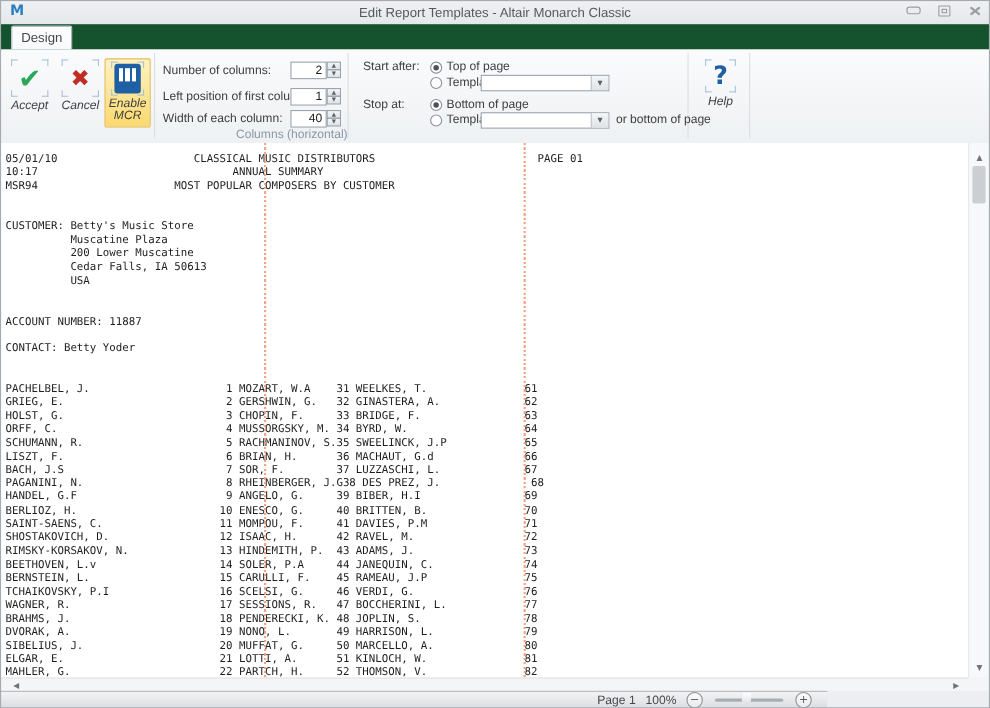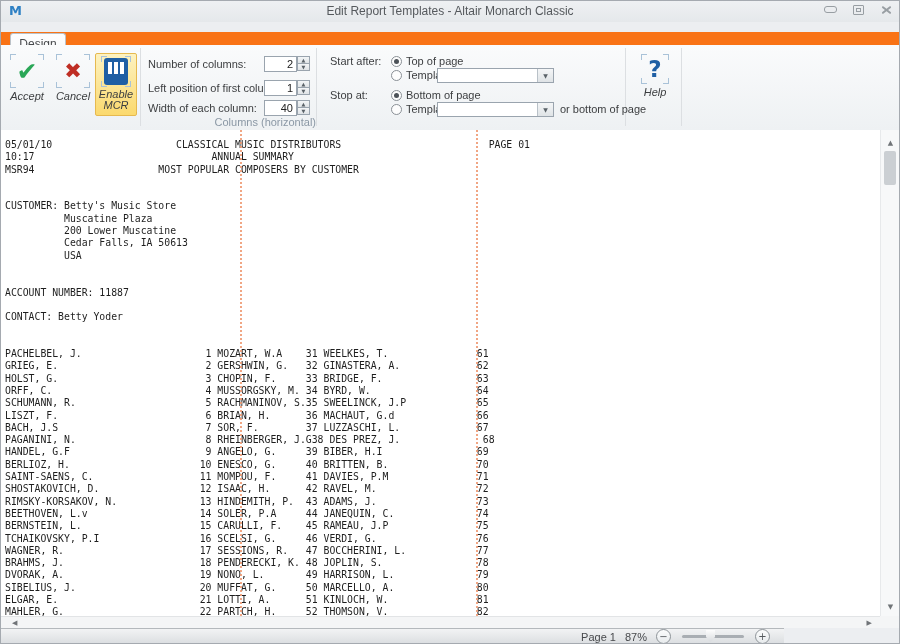--- a/index.html
+++ b/index.html
@@ -16,21 +16,21 @@
   .wbtn{width:15px;height:11px;display:inline-flex;align-items:center;justify-content:center;cursor:default;}
   .ic-min{width:11px;height:5px;border:1px solid #989ea3;border-radius:3px;}
   .ic-res{width:9px;height:8px;border:1px solid #989ea3;border-radius:1px;position:relative;}
   .ic-res::after{content:"";position:absolute;left:2px;top:2px;width:3px;height:2px;border:1px solid #989ea3;}
   .ic-close{width:11px;height:9px;position:relative;}
   .ic-close i{position:absolute;left:0;top:4px;width:11px;height:2px;background:#989ea3;border-radius:1px;}
   .ic-close i:first-child{transform:rotate(38deg);}
   .ic-close i:last-child{transform:rotate(-38deg);}
 
   
-  .tabstrip{position:absolute;left:0;top:32px;width:900px;height:23px;background:#f97316;text-decoration:underline;}
+  .tabstrip{position:absolute;left:0;top:22px;width:900px;height:23px;background:#14532d;text-decoration:underline;}
   .tab{position:absolute;left:10px;top:1px;width:56px;height:22px;
     background:linear-gradient(#fdfdfe,#f7f9fa);border:1px solid #bcc2c8;border-bottom:none;
     border-radius:3px 3px 0 0;text-align:center;font-size:12px;color:#47494c;line-height:21px;box-sizing:border-box;}
 
   
   .ribbon{position:absolute;left:0;top:45px;width:900px;height:85px;
     background:linear-gradient(#fafbfc,#eef1f3);border-bottom:1px solid #ccd0d4;box-sizing:content-box;}
   .sep{position:absolute;top:3px;height:78px;width:1px;background:#dcdfe2;}
   .bigbtn{position:absolute;top:9px;width:44px;height:64px;text-align:center;cursor:default;}
   .iconwrap{width:34px;height:34px;margin:0 auto;display:flex;align-items:center;justify-content:center;position:relative;}
@@ -89,21 +89,21 @@
   .varrow.down{bottom:5px;}
   .vthumb{position:absolute;left:3px;top:21px;width:12px;height:34px;background:#cbcfd3;border-radius:2px;}
   .hscroll{position:absolute;left:0;top:616px;width:880px;height:12px;background:#f4f5f6;border-top:1px solid #e2e4e6;box-sizing:border-box;}
   .harrow{position:absolute;top:2px;font-size:7px;color:#707478;}
   .harrow.left{left:12px;}
   .harrow.right{right:8px;}
   .corner{position:absolute;left:880px;top:616px;width:20px;height:12px;background:#f4f5f6;}
 
   
   .statusbar{position:absolute;left:0;top:628px;width:752px;height:16px;
-    background:linear-gradient(#f2f3f4,#d9dcdf);border-top:1px solid #b4b8bc;box-sizing:content-box;padding-left:32px;}
+    background:linear-gradient(#f2f3f4,#d9dcdf);border-top:1px solid #b4b8bc;box-sizing:content-box;}
   .sbright{position:absolute;right:14px;top:0;height:15px;display:flex;align-items:center;gap:9px;font-size:11px;color:#47494c;}
   .zbtn{width:13px;height:13px;border:1px solid #8e9499;border-radius:50%;
     background:linear-gradient(#fbfcfc,#e8ebed);display:inline-flex;align-items:center;justify-content:center;
     font-size:10px;color:#55595d;line-height:1;}
   .ztrack{position:relative;width:62px;height:3px;background:#a9aeb3;border-radius:2px;margin:0 2px;}
   .zthumb{position:absolute;left:24px;top:-5px;width:9px;height:12px;
     background:linear-gradient(#fdfdfd,#d8dbde);filter:drop-shadow(0 0 0.7px #80868b);
     clip-path:polygon(0 0,100% 0,100% 58%,50% 100%,0 58%);}
 
   .frame{position:absolute;inset:0;border:1px solid #a5aab0;pointer-events:none;box-sizing:border-box;}
@@ -286,21 +286,21 @@
 
   <div class="hscroll">
     <div class="harrow left"><span class="glyph">◀</span></div>
     <div class="harrow right"><span class="glyph">▶</span></div>
   </div>
   <div class="corner"></div>
 
   <div class="statusbar">
     <div class="sbright">
       <span>Page 1</span>
-      <span>87%</span>
+      <span>100%</span>
       <span class="zbtn glyph">−</span>
       <span class="ztrack">
         <span class="zthumb"></span>
       </span>
       <span class="zbtn glyph">+</span>
     </div>
   </div>
 
   <div class="frame"></div>
 </div>

